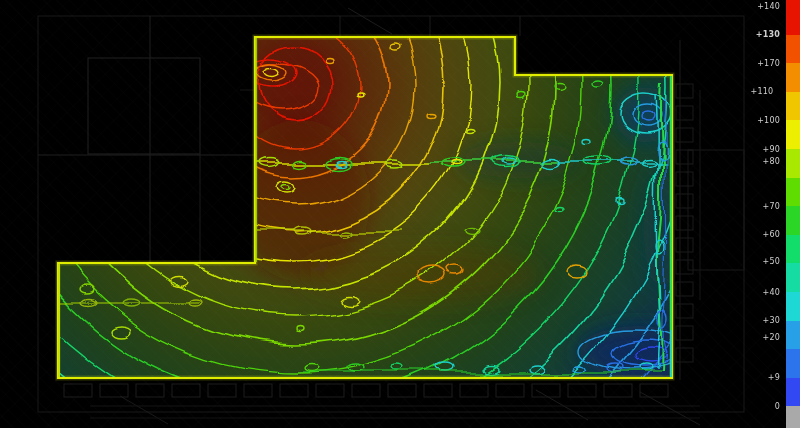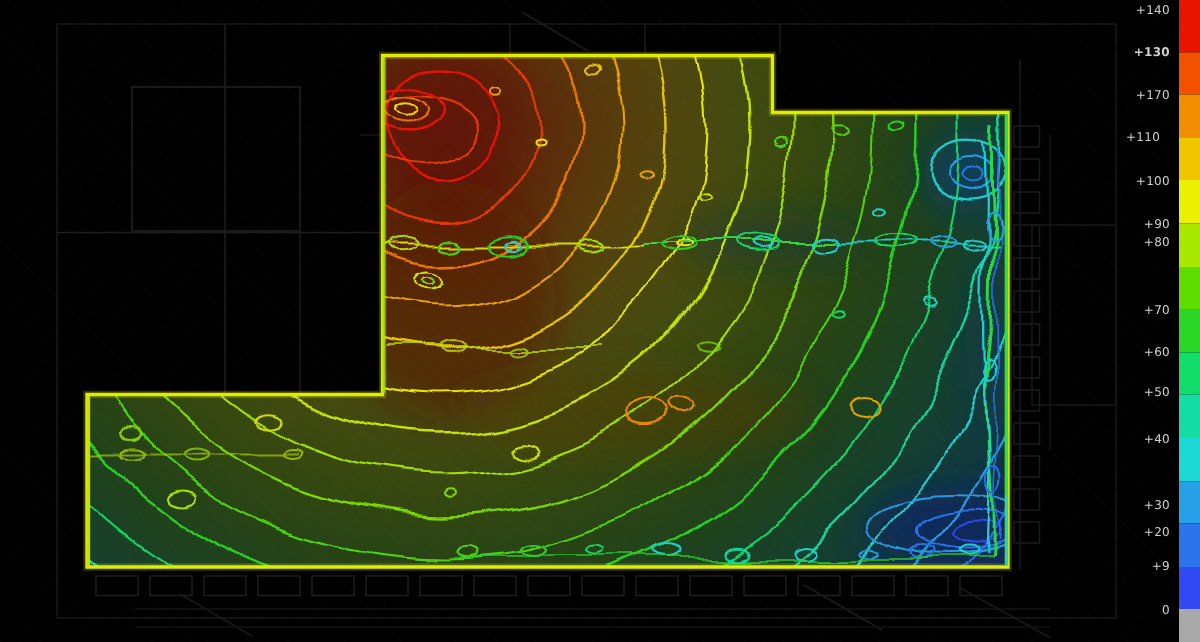--- a/index.html
+++ b/index.html
@@ -272,18 +272,18 @@
       <div class="legend-label" style="top: 30.1px; color: rgb(207, 207, 207); font-weight: bold;">+130</div>
       <div class="legend-label" style="top: 58.7px; color: rgb(207, 207, 207);">+170</div>
       <div class="legend-label" style="top: 87.3px; color: rgb(207, 207, 207); text-align: center;">+110</div>
       <div class="legend-label" style="top: 115.9px; color: rgb(207, 207, 207);">+100</div>
       <div class="legend-label" style="top: 144.5px; color: rgb(207, 207, 207);">+90</div>
       <div class="legend-label" style="top: 157px; color: rgb(207, 207, 207);">+80</div>
       <div class="legend-label" style="top: 202px; color: rgb(207, 207, 207);">+70</div>
       <div class="legend-label" style="top: 230.3px; color: rgb(207, 207, 207);">+60</div>
       <div class="legend-label" style="top: 257px; color: rgb(207, 207, 207);">+50</div>
       <div class="legend-label" style="top: 287.5px; color: rgb(207, 207, 207); text-align: right;">+40</div>
-      <div class="legend-label" style="top: 316.1px; color: rgb(207, 207, 207); margin-top: 16px;">+30</div>
-      <div class="legend-label" style="top: 350px; color: rgb(207, 207, 207);">+20</div>
+      <div class="legend-label" style="top: 316.1px; color: rgb(207, 207, 207);">+30</div>
+      <div class="legend-label" style="top: 333px; color: rgb(207, 207, 207);">+20</div>
       <div class="legend-label" style="top: 373.3px; color: rgb(207, 207, 207);">+9</div>
       <div class="legend-label" style="top: 401.9px; color: rgb(207, 207, 207);">0</div>
     </div>
 </div>
 
 </body></html>

